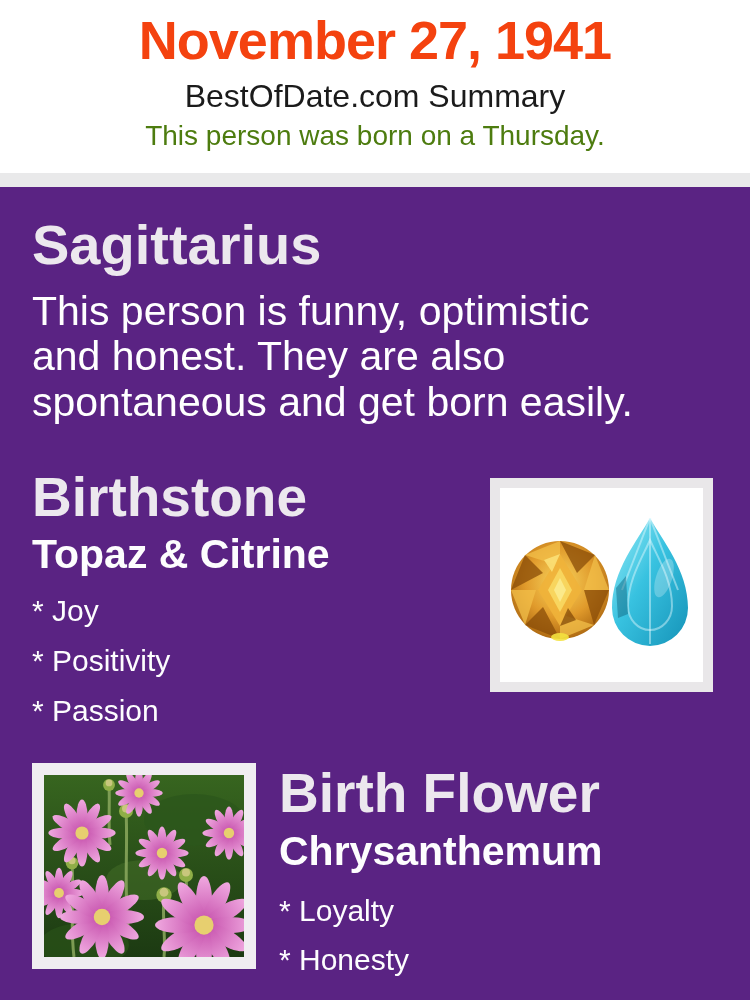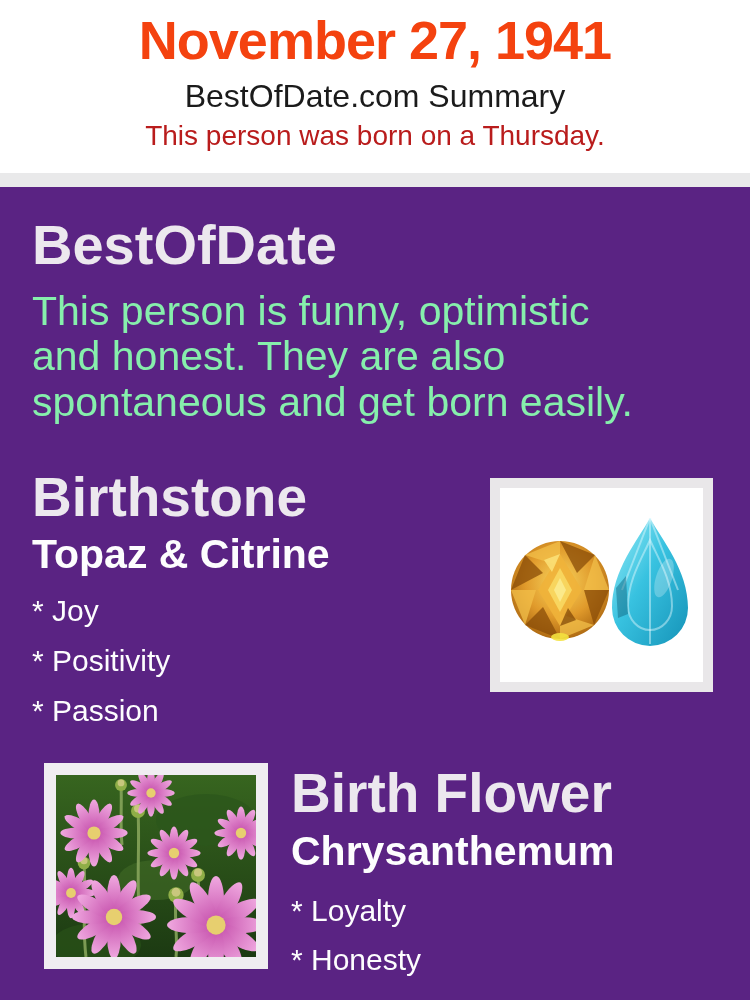--- a/index.html
+++ b/index.html
@@ -5,57 +5,57 @@
   html,body{margin:0;padding:0;}
   body{
     width:750px;height:1000px;overflow:hidden;background:#ffffff;
     font-family:"Liberation Sans","DejaVu Sans",sans-serif;
     -webkit-font-smoothing:antialiased;
   }
   
   .header{height:173px;box-sizing:border-box;padding-top:4px;text-align:center;background:#ffffff;}
   .date-title{margin:8px 0 0;font-size:54px;line-height:1.05;font-weight:700;letter-spacing:-1px;color:#f4420f;}
   .site-summary{margin:10px 0 0;font-size:32px;line-height:1.1;font-weight:400;color:#1b1b1b;}
-  .born-line{margin:7px 0 0;font-size:28px;line-height:1.1;font-weight:400;color:#b91c1c;}
+  .born-line{margin:7px 0 0;font-size:28px;line-height:1.1;font-weight:400;color:#4d7c0f;}
   .divider{height:14px;background:#e9e9ea;}
   
   .panel{position:relative;height:813px;box-sizing:border-box;background:#5a2383;color:#fdfdfe;padding:26px 0 0 32px;}
   .sign{margin:0;font-size:56px;line-height:1.15;font-weight:800;color:#ece8ee;}
   .description{margin:12px 0 0;max-width:700px;}
-  .description .line{font-size:41px;line-height:1.1;font-weight:400;color:#86efac;}
+  .description .line{font-size:41px;line-height:1.1;font-weight:400;color:#ffffff;}
   
   .birthstone-block{margin-top:42px;width:460px;}
   .section-heading{margin:0;font-size:55px;line-height:1.1;font-weight:800;color:#ece8ee;}
   .section-sub{margin:5px 0 0;font-size:41px;line-height:1.1;font-weight:700;color:#fdfdfe;}
   .trait{margin:17px 0 0;font-size:30px;line-height:1.1;font-weight:400;color:#fdfdfe;}
   
   .gem-card{position:absolute;top:291px;left:490px;width:223px;height:214px;background:#e9e7e9;}
   .gem-card .inner{position:absolute;left:10px;top:10px;right:10px;bottom:10px;background:#ffffff;}
   .gem-card svg{display:block;width:100%;height:100%;}
   
-  .flower-row{display:flex;margin:36px 0 0 12px;gap:23px;align-items:flex-start;}
+  .flower-row{display:flex;margin:36px 0 0 0;gap:23px;align-items:flex-start;}
   .flower-card{width:200px;height:182px;border:12px solid #f0edf1;background:#1e3f12;flex:0 0 auto;}
   .flower-card svg{display:block;width:100%;height:100%;}
   .bf-text{padding-top:0px;}
   .bf-text .trait{margin-top:20px;}
   .bf-text .trait + .trait{margin-top:16px;}
 </style>
 </head>
 <body>
 
 <div class="header">
   <h1 class="date-title">November 27, 1941</h1>
   <div class="site-summary">BestOfDate.com Summary</div>
   <div class="born-line">This person was born on a Thursday.</div>
 </div>
 <div class="divider"></div>
 
 <div class="panel">
 
-  <h2 class="sign">BestOfDate</h2>
+  <h2 class="sign">Sagittarius</h2>
 
   <div class="description">
     <div class="line">This person is funny, optimistic</div>
     <div class="line">and honest. They are also</div>
     <div class="line">spontaneous and get born easily.</div>
   </div>
 
   <div class="birthstone-block">
     <h2 class="section-heading">Birthstone</h2>
     <div class="section-sub">Topaz &amp; Citrine</div>

